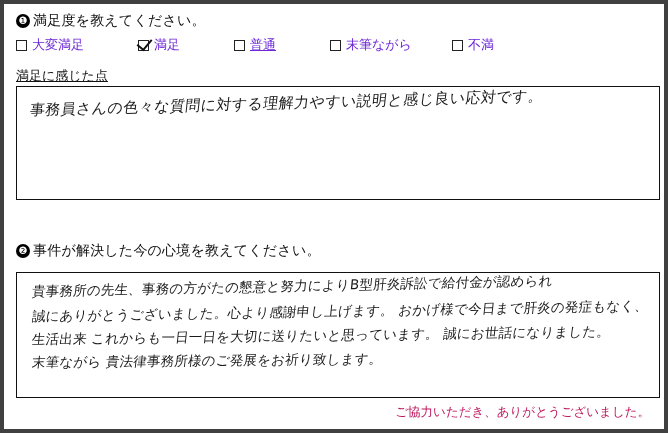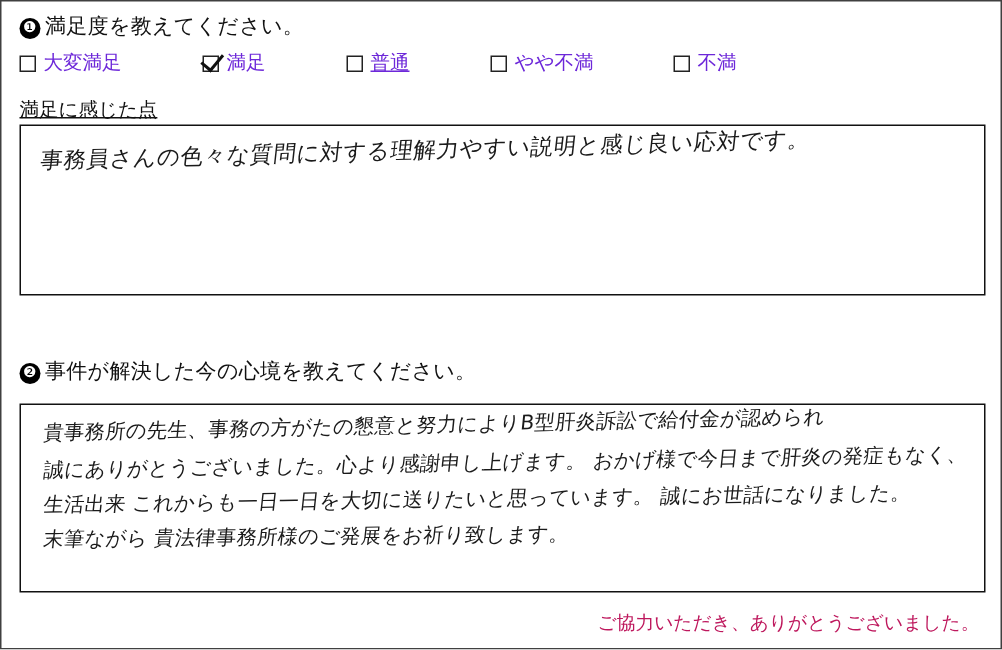--- a/index.html
+++ b/index.html
@@ -8,21 +8,21 @@
     background: #ffffff;
   }
   body {
     font-family: "Liberation Sans", sans-serif;
   }
   .page {
     position: relative;
     width: 668px;
     height: 433px;
     background: #ffffff;
-    border: 1px solid #404040;
+    border: 4px solid #404040;
     box-sizing: border-box;
     overflow: hidden;
   }
   .q-title {
     position: absolute;
     font-size: 14px;
     color: #111;
     font-weight: 500;
     letter-spacing: 0.2px;
     white-space: nowrap;
@@ -135,21 +135,21 @@
     <div class="opt" style="width:96px;">
       <span class="box checked"></span>
       <span>満足</span>
     </div>
     <div class="opt" style="width:96px;text-decoration:underline;">
       <span class="box"></span>
       <span>普通</span>
     </div>
     <div class="opt" style="width:122px;">
       <span class="box"></span>
-      <span>やや不満</span>
+      <span>末筆ながら</span>
     </div>
     <div class="opt">
       <span class="box"></span>
       <span>不満</span>
     </div>
   </div>
 
   <div class="sub-label" style="left:12px; top:63px;text-decoration:underline;">満足に感じた点</div>
 
   <div class="hand-box" style="left:12px; top:82px; width:644px; height:114px;">

